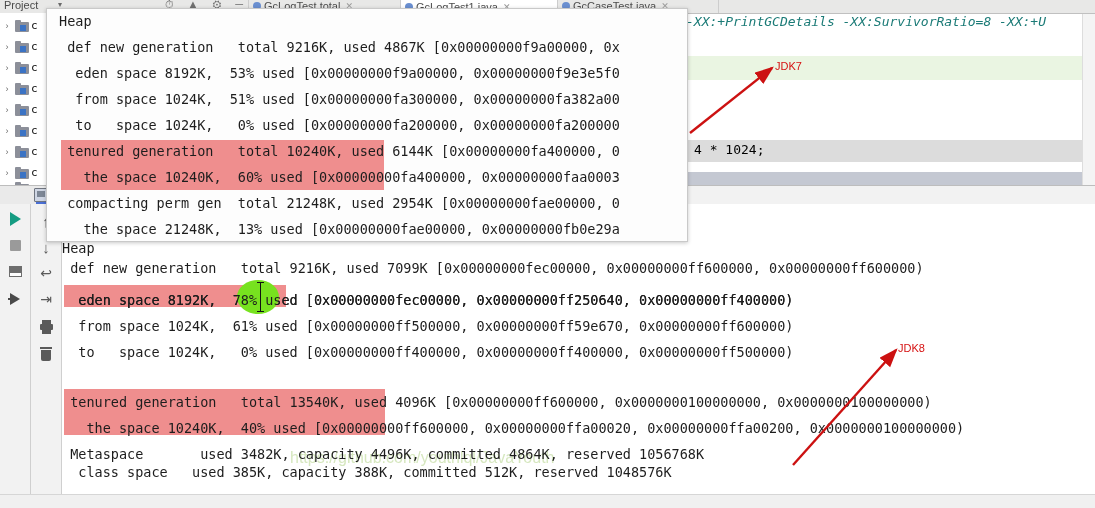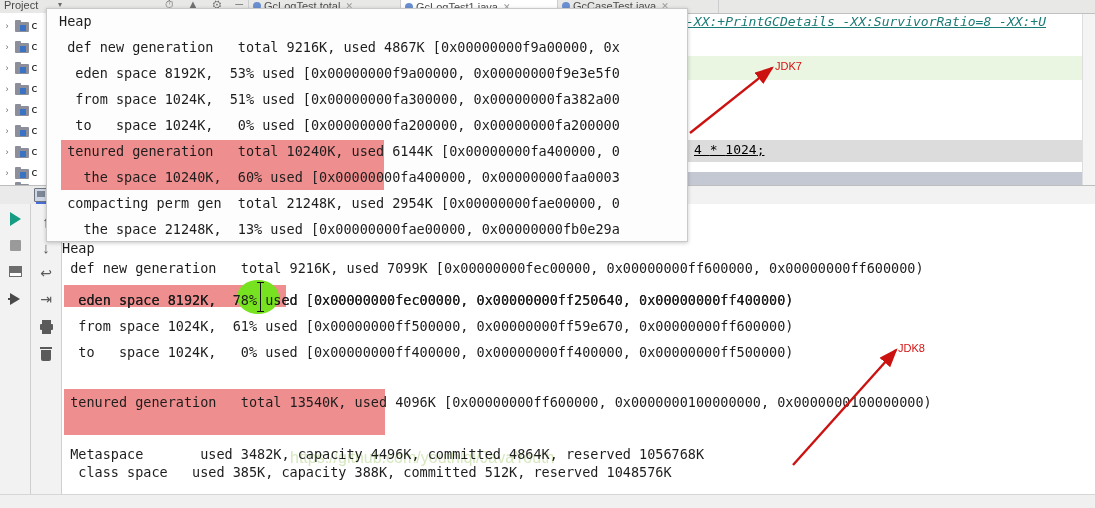--- a/index.html
+++ b/index.html
@@ -19,21 +19,21 @@
   .tb-icons{position:absolute;left:165px;top:-2px;font-size:11px;color:#707070;letter-spacing:14px;}
   .tabs{position:absolute;left:248px;top:-2px;height:15px;}
   .tab{position:absolute;top:0;height:15px;padding:0 6px 0 4px;font-size:11px;color:#4c4c4c;
        background:#e8e8e7;border-left:1px solid #cdcdcd;border-right:1px solid #cdcdcd;
        display:flex;align-items:center;gap:3px;white-space:nowrap;}
   .tab.active{background:#ffffff;border-top:1px solid #b5b5b5;}
   .tab .dot{width:8px;height:8px;border-radius:50%;background:#6a8fd0;display:inline-block;flex:0 0 auto;}
   .tab .x{font-size:9px;color:#9a9a9a;margin-left:2px;}
 
   
-  .code{position:absolute;font-family:"DejaVu Sans Mono","Liberation Mono",monospace;font-size:13px;white-space:pre;text-decoration:underline;}
+  .code{position:absolute;font-family:"DejaVu Sans Mono","Liberation Mono",monospace;font-size:13px;white-space:pre;}
   .code.comment{color:#1a7a76;font-style:italic;}
   .code.plain{color:#202020;}
   .curline{position:absolute;background:#eaf5e2;}
   .editor-band{position:absolute;background:#c4c8d2;}
   .editor-band2{position:absolute;background:#dcdcdc;}
 
   
   .tree{position:absolute;left:0;top:13px;width:46px;height:180px;background:#ffffff;border-right:1px solid #d0d0d0;}
   .tree-row{position:absolute;left:0;width:46px;height:21px;display:flex;align-items:center;}
   .chev{width:14px;text-align:center;font-size:9px;color:#6b6b6b;}
@@ -269,20 +269,21 @@
       <div class="hl-pink" style="left:2px;top:81px;width:222px;height:22px;"></div>
       <div class="hl-pink" style="left:2px;top:185px;width:321px;height:23px;"></div>
       <div class="hl-pink" style="left:2px;top:208px;width:321px;height:23px;"></div>
 
       <div class="cline" style="top:36px;">Heap</div>
       <div class="cline" style="top:56px;"> def new generation   total 9216K, used 7099K [0x00000000fec00000, 0x00000000ff600000, 0x00000000ff600000)</div>
       <div class="cline" style="top:88px;">  eden space 8192K,  78% used [0x00000000fec00000, 0x00000000ff250640, 0x00000000ff400000)</div>
       <div class="cline" style="top:114px;">  from space 1024K,  61% used [0x00000000ff500000, 0x00000000ff59e670, 0x00000000ff600000)</div>
       <div class="cline" style="top:140px;">  to   space 1024K,   0% used [0x00000000ff400000, 0x00000000ff400000, 0x00000000ff500000)</div>
       <div class="cline" style="top:190px;"> tenured generation   total 13540K, used 4096K [0x00000000ff600000, 0x0000000100000000, 0x0000000100000000)</div>
+      <div class="cline" style="top:216px;">   the space 10240K,  40% used [0x00000000ff600000, 0x00000000ffa00020, 0x00000000ffa00200, 0x0000000100000000)</div>
 
       <div class="watermark" style="left:228px;top:245px;">https://github.com/youthlql/JavaYouth</div>
 
       <div class="cline" style="top:242px;"> Metaspace       used 3482K, capacity 4496K, committed 4864K, reserved 1056768K</div>
       <div class="cline" style="top:260px;">  class space   used 385K, capacity 388K, committed 512K, reserved 1048576K</div>
 
       <div class="hl-green" style="left:175px;top:76px;width:42px;height:34px;"></div>
       <div class="cline" style="top:88px;left:0;">  eden space 8192K,  78% used [0x00000000fec00000, 0x00000000ff250640, 0x00000000ff400000)</div>
       <div class="caret-ibeam" style="left:198px;top:78px;height:30px;"></div>
     </div>

